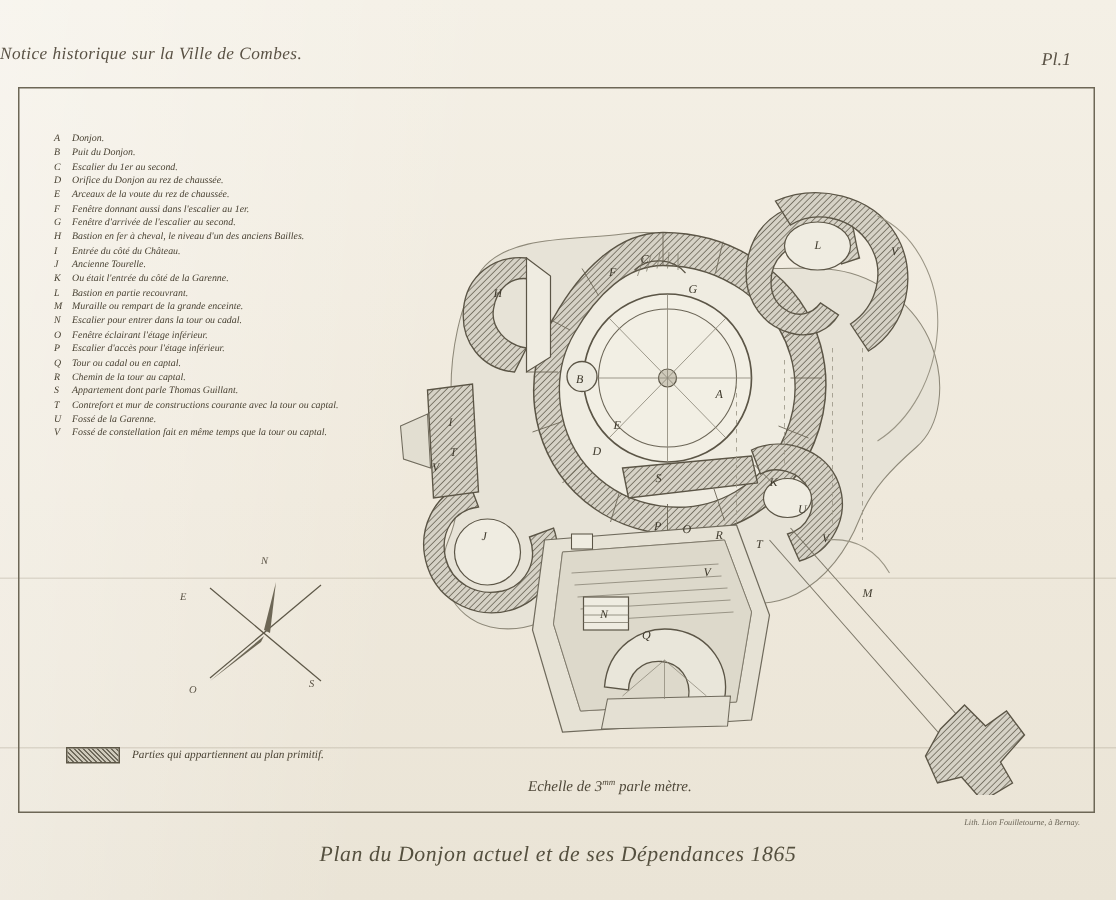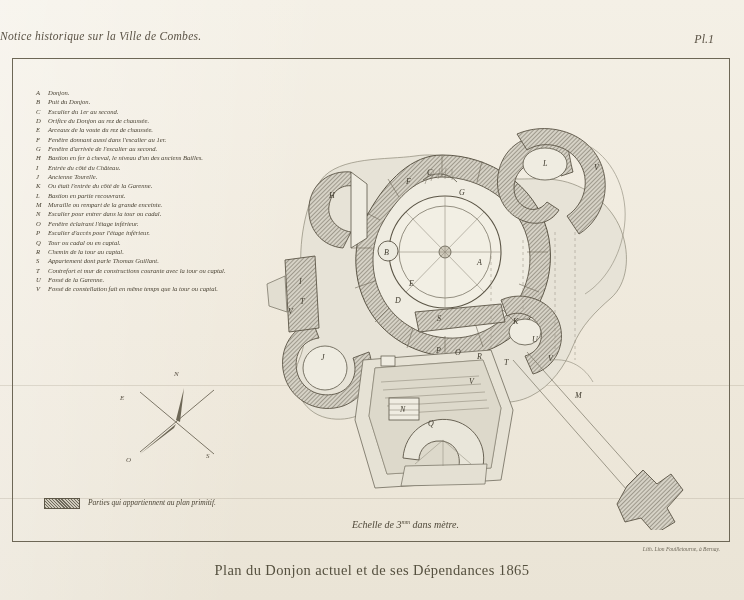--- a/index.html
+++ b/index.html
@@ -155,20 +155,21 @@
     font-style: italic;
     color: #6a6456;
     text-align: right;
   }
   .caption {
     position: absolute;
     left: 0; right: 0;
     top: 562px;
     text-align: center;
     font-size: 14.5px;
+    font-style: italic;
     color: #55503f;
     letter-spacing: 0.4px;
   }
   .plan-letter {
     font-size: 8px;
     font-style: italic;
     fill: #3f3a2d;
     font-family: "Liberation Serif", serif;
   }
 </style>
@@ -492,18 +493,18 @@
 </div>
 
 <div class="legend">
   <div class="legend-row">
     <span class="swatch dark"></span>
     <span>Parties qui appartiennent au plan primitif.</span>
   </div>
 </div>
 
 <div class="scale-note">
-  <span>Echelle de 3</span><sup>mm</sup><span> dans mètre.</span>
+  <span>Echelle de 3</span><sup>mm</sup><span> parle mètre.</span>
 </div>
 
 <div class="printer-note">Lith. Lion Fouilletourne, à Bernay.</div>
 
 <div class="caption">Plan du Donjon actuel et de ses Dépendances 1865</div>
 
 </body></html>

